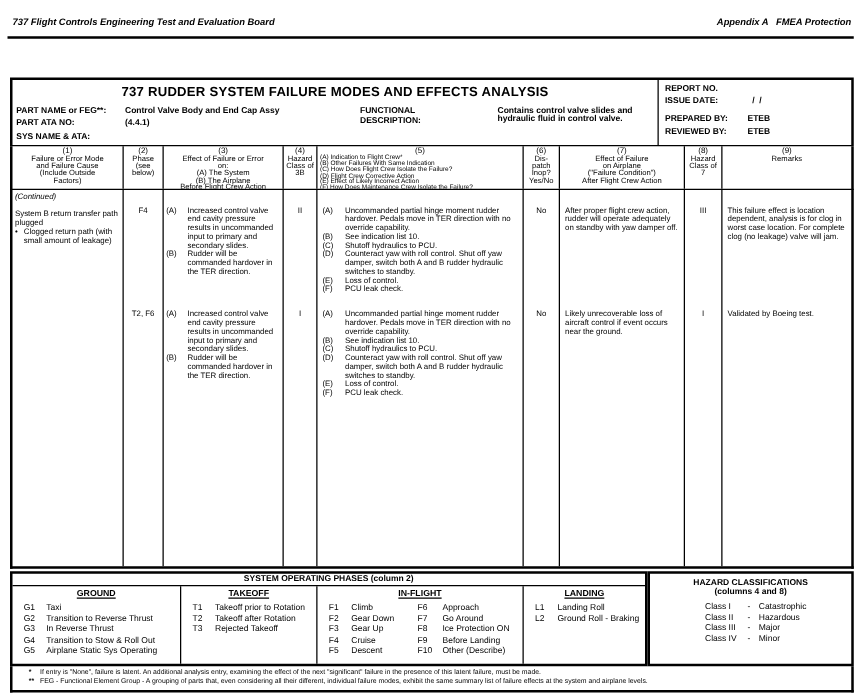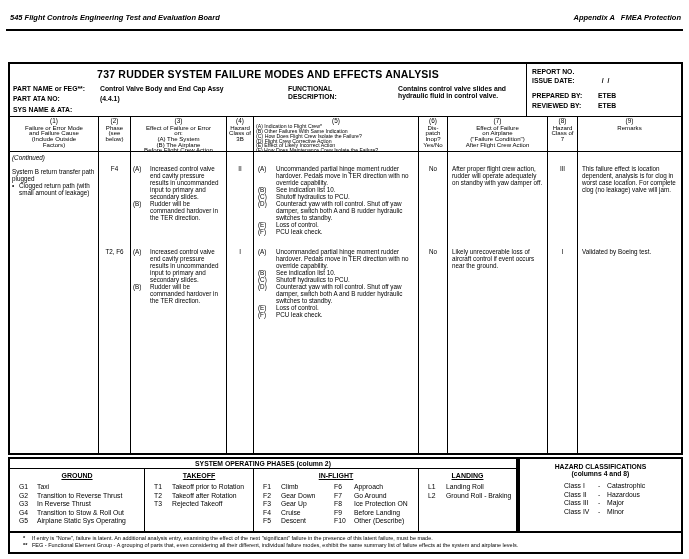--- a/index.html
+++ b/index.html
@@ -94,21 +94,21 @@
 
   
   .footnote-box { border: 2px solid #000; border-top: none; height: 21px; padding: 2px 4px 0 13px; }
   .fn { display: flex; font-size: 5.5px; line-height: 6.6px; }
   .fn-marker { width: 9px; flex: none; font-weight: bold; }
 </style>
 </head>
 <body>
 
 <div class="page-header">
-  <span>545 Flight Controls Engineering Test and Evaluation Board</span>
+  <span>737 Flight Controls Engineering Test and Evaluation Board</span>
   <span>Appendix A   FMEA Protection</span>
 </div>
 <div class="top-rule"></div>
 
 <div class="form">
 
   <div class="title-block">
     <div class="tb-left">
       <div class="tb-title">737 RUDDER SYSTEM FAILURE MODES AND EFFECTS ANALYSIS</div>
       <span class="lab f-pn-lab">PART NAME or FEG**:</span>

